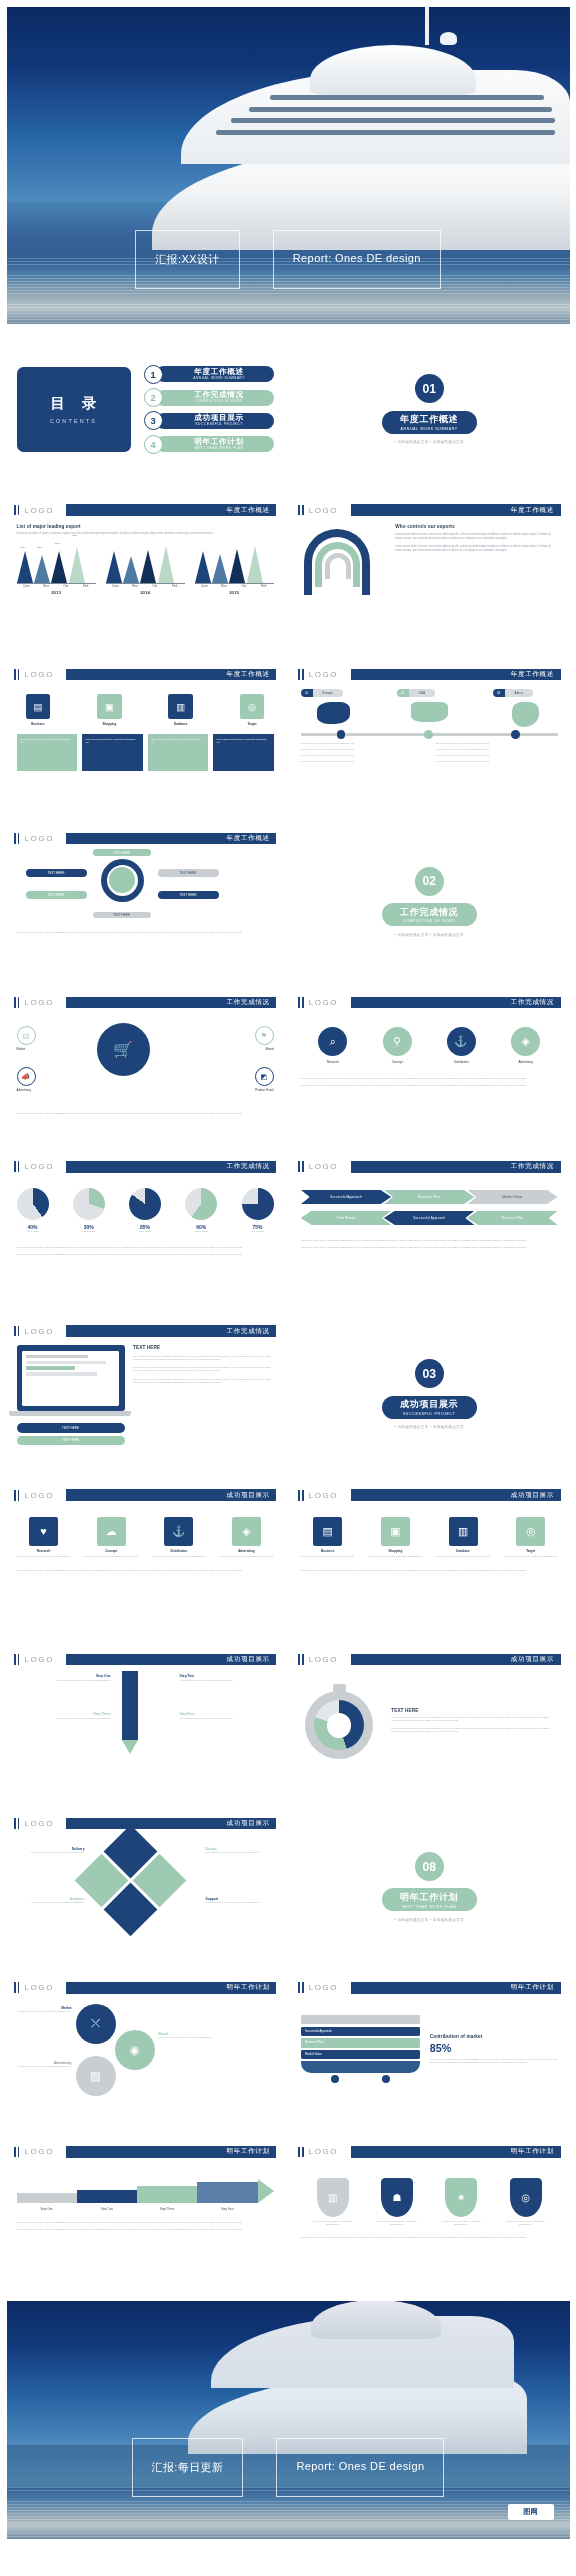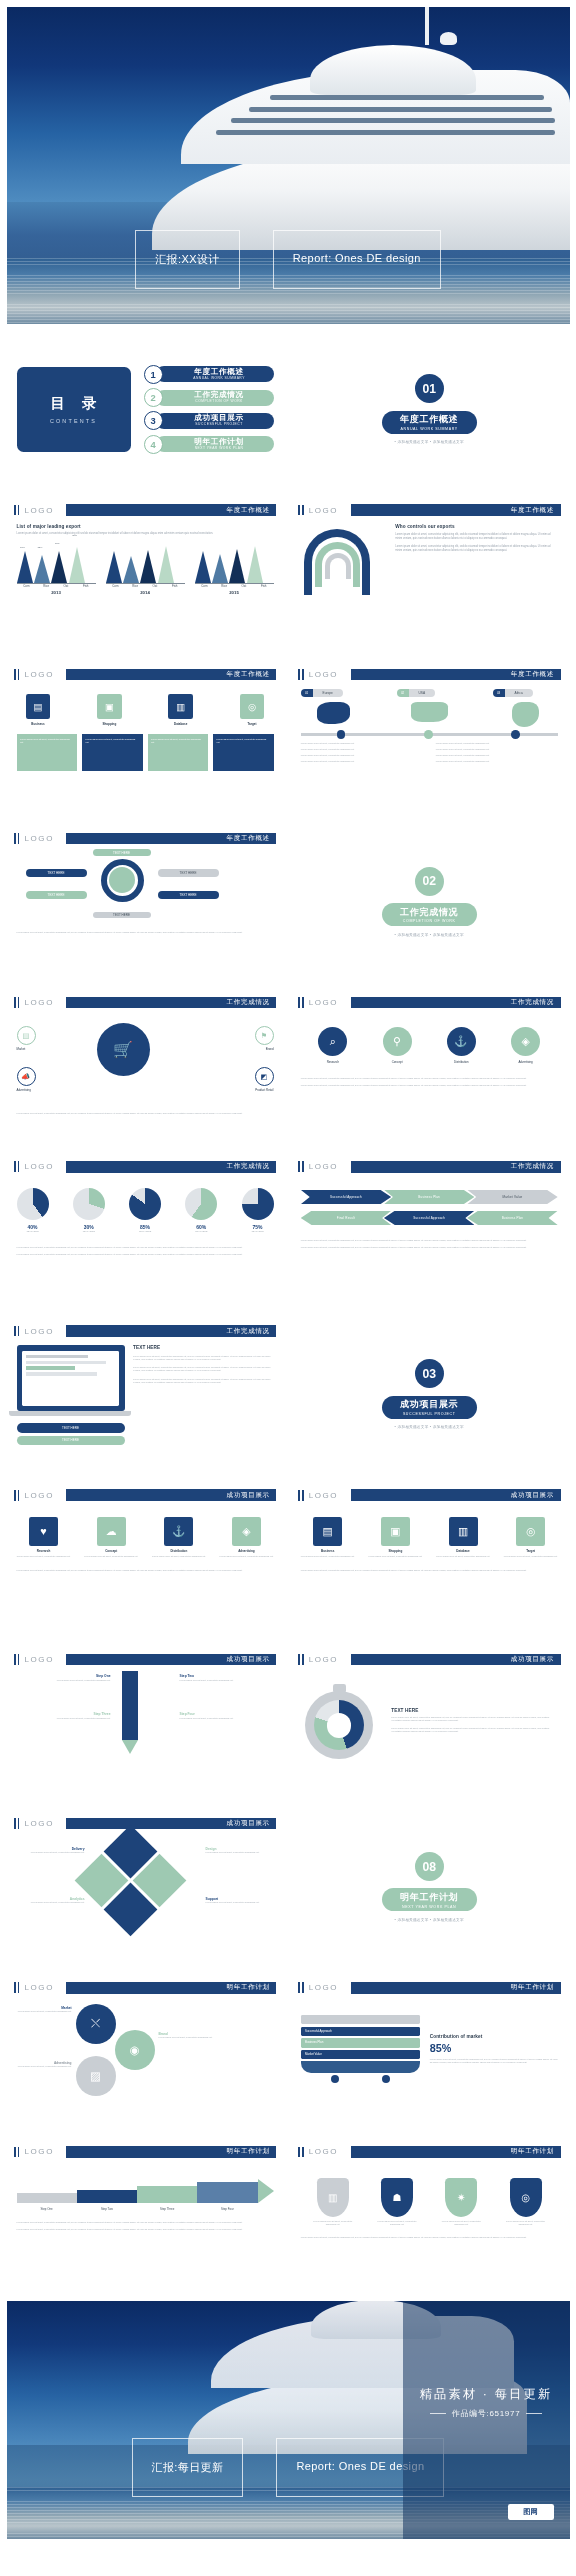--- a/index.html
+++ b/index.html
@@ -868,23 +868,17 @@
       <div class="hull" style="width:339px;height:79px;"></div>
       <div class="deck" style="right:13px;bottom:66px;width:303px;height:72px;"></div>
       <div class="tower" style="right:86px;bottom:115px;width:130px;height:39px;"></div>
 
     </div>
     <div class="sea" style="height:52px;"></div>
     <div class="ty-tags">
       <div class="tag">汇报:每日更新</div>
       <div class="tag">Report: Ones DE design</div>
     </div>
-    <div class="wm">
-      <div class="wm-t">精品素材 · 每日更新</div>
-      <div class="wm-s">
-        <span class="dash"></span><span>作品编号:651977</span><span class="dash"></span>
-      </div>
-    </div>
     <div class="logo-mark">图网</div>
   </div>
 
 </div>
 
 
 </body></html>

